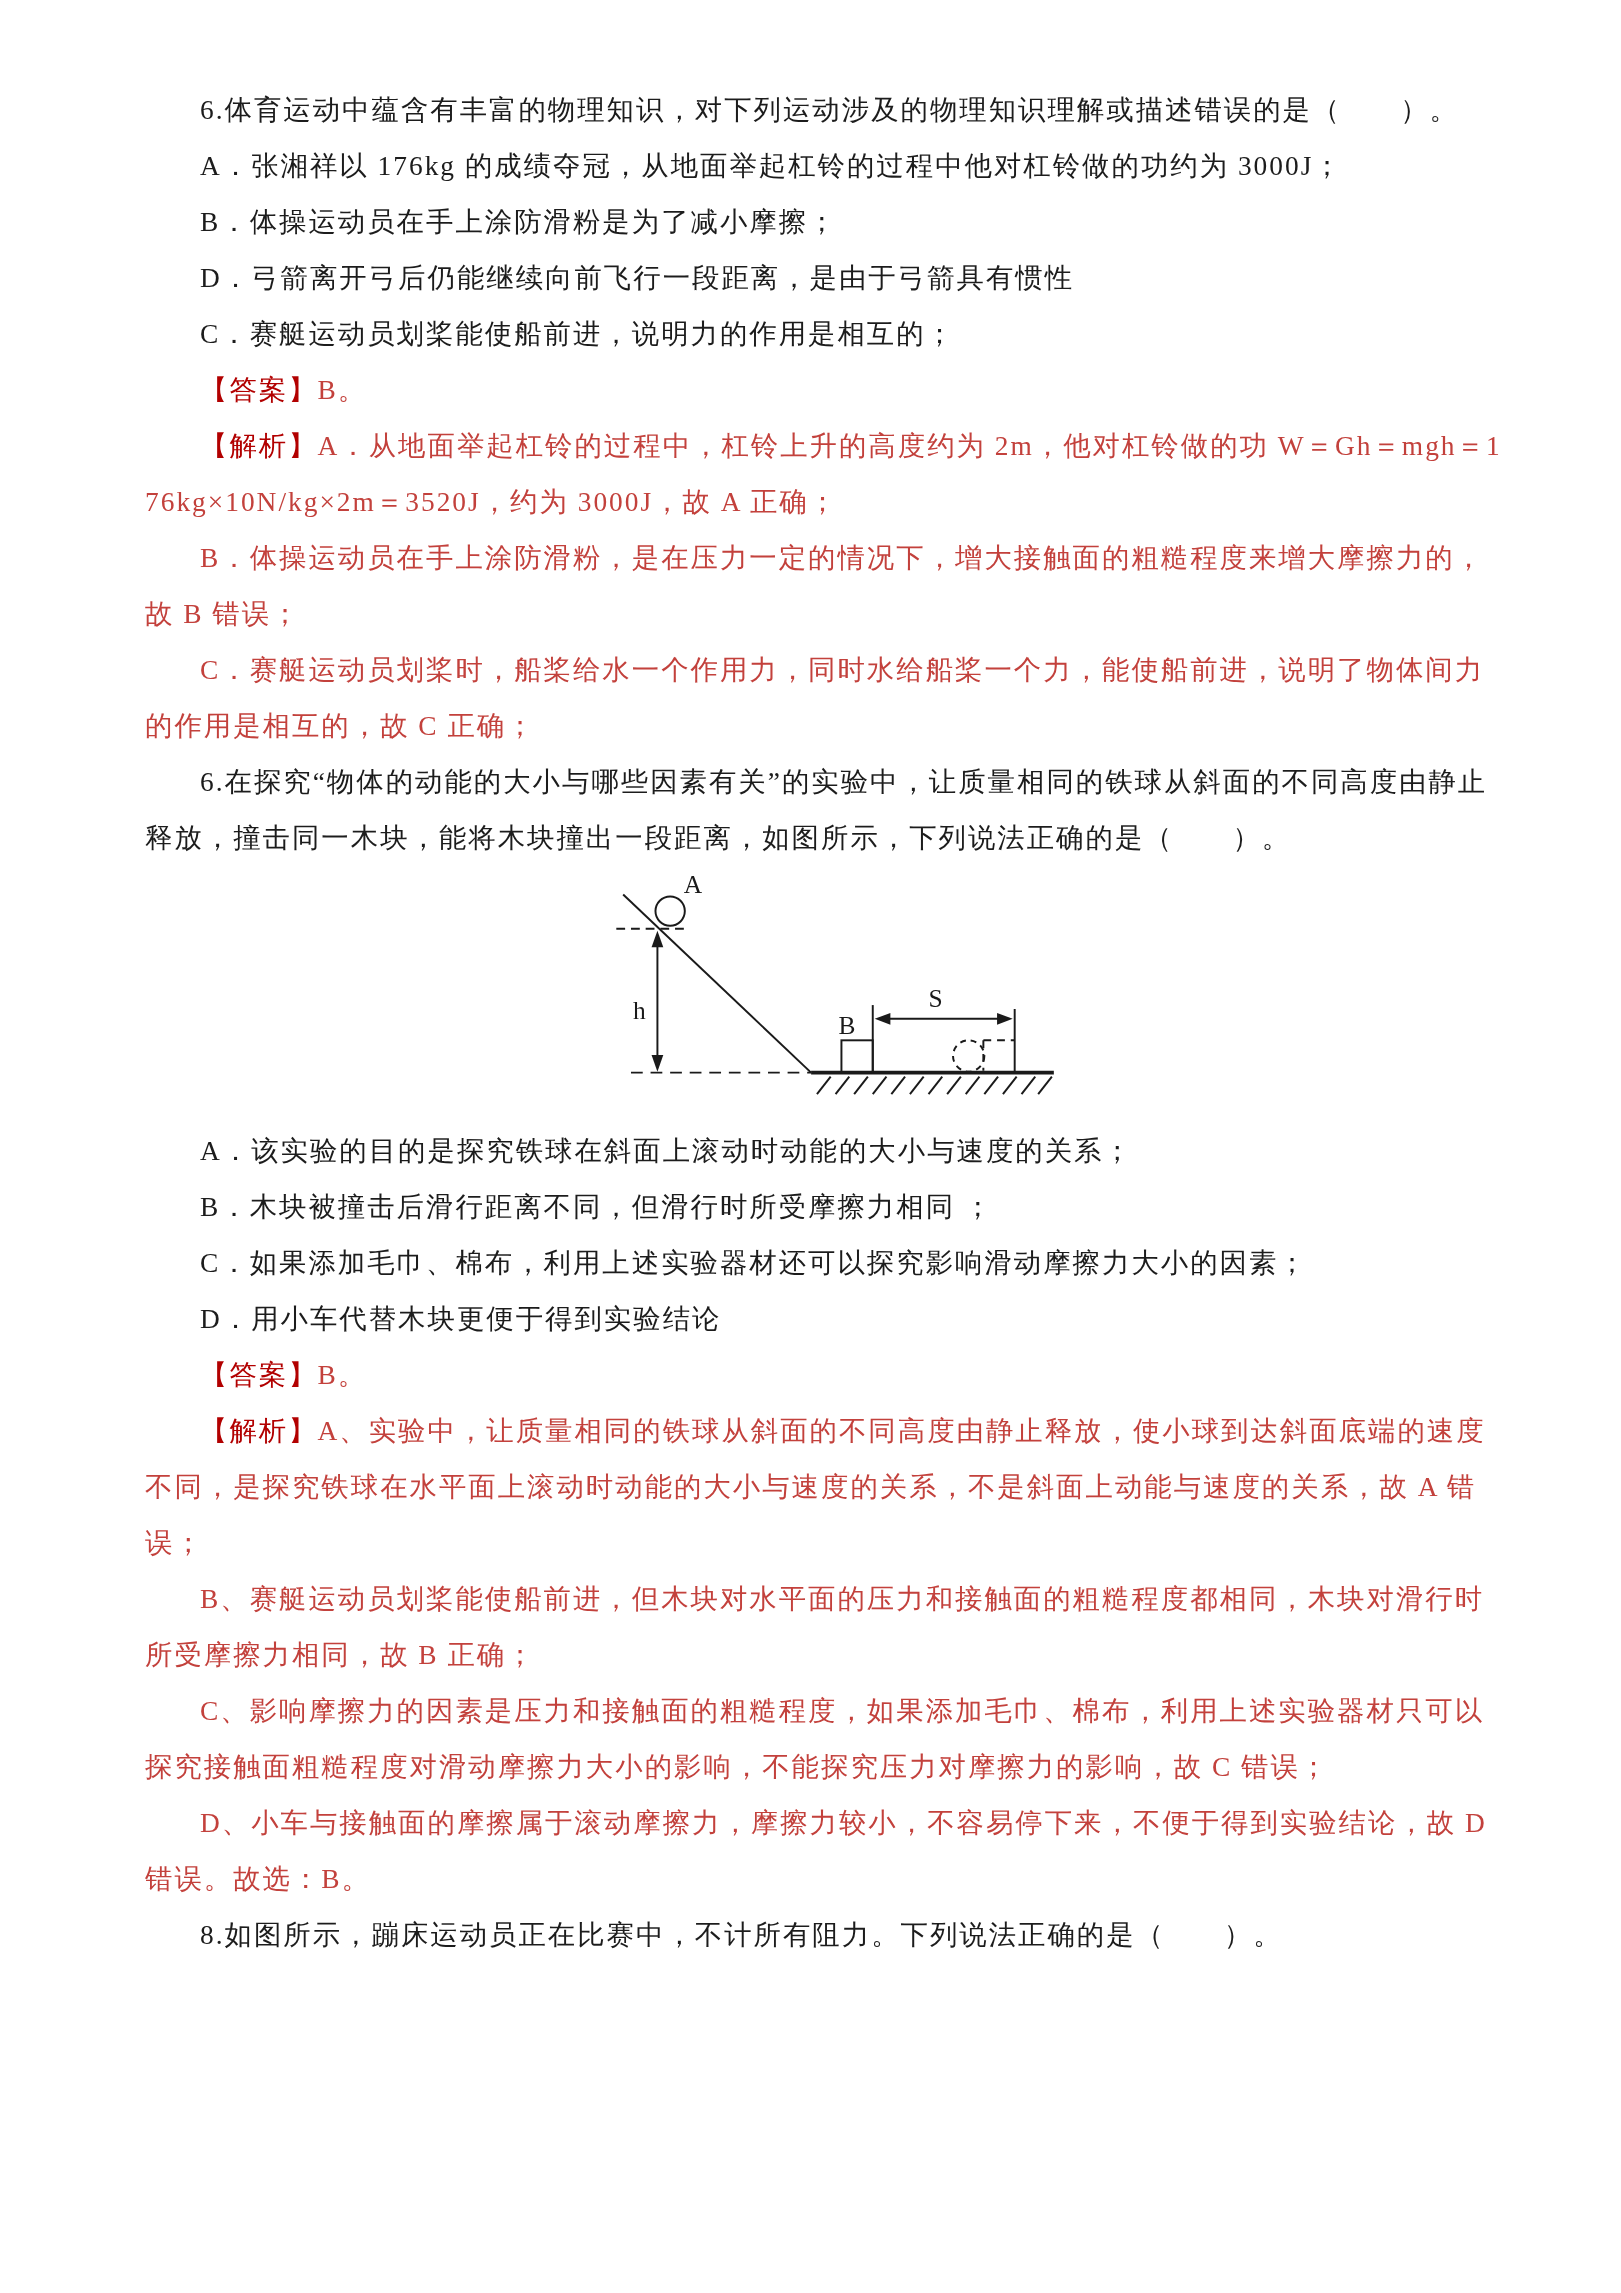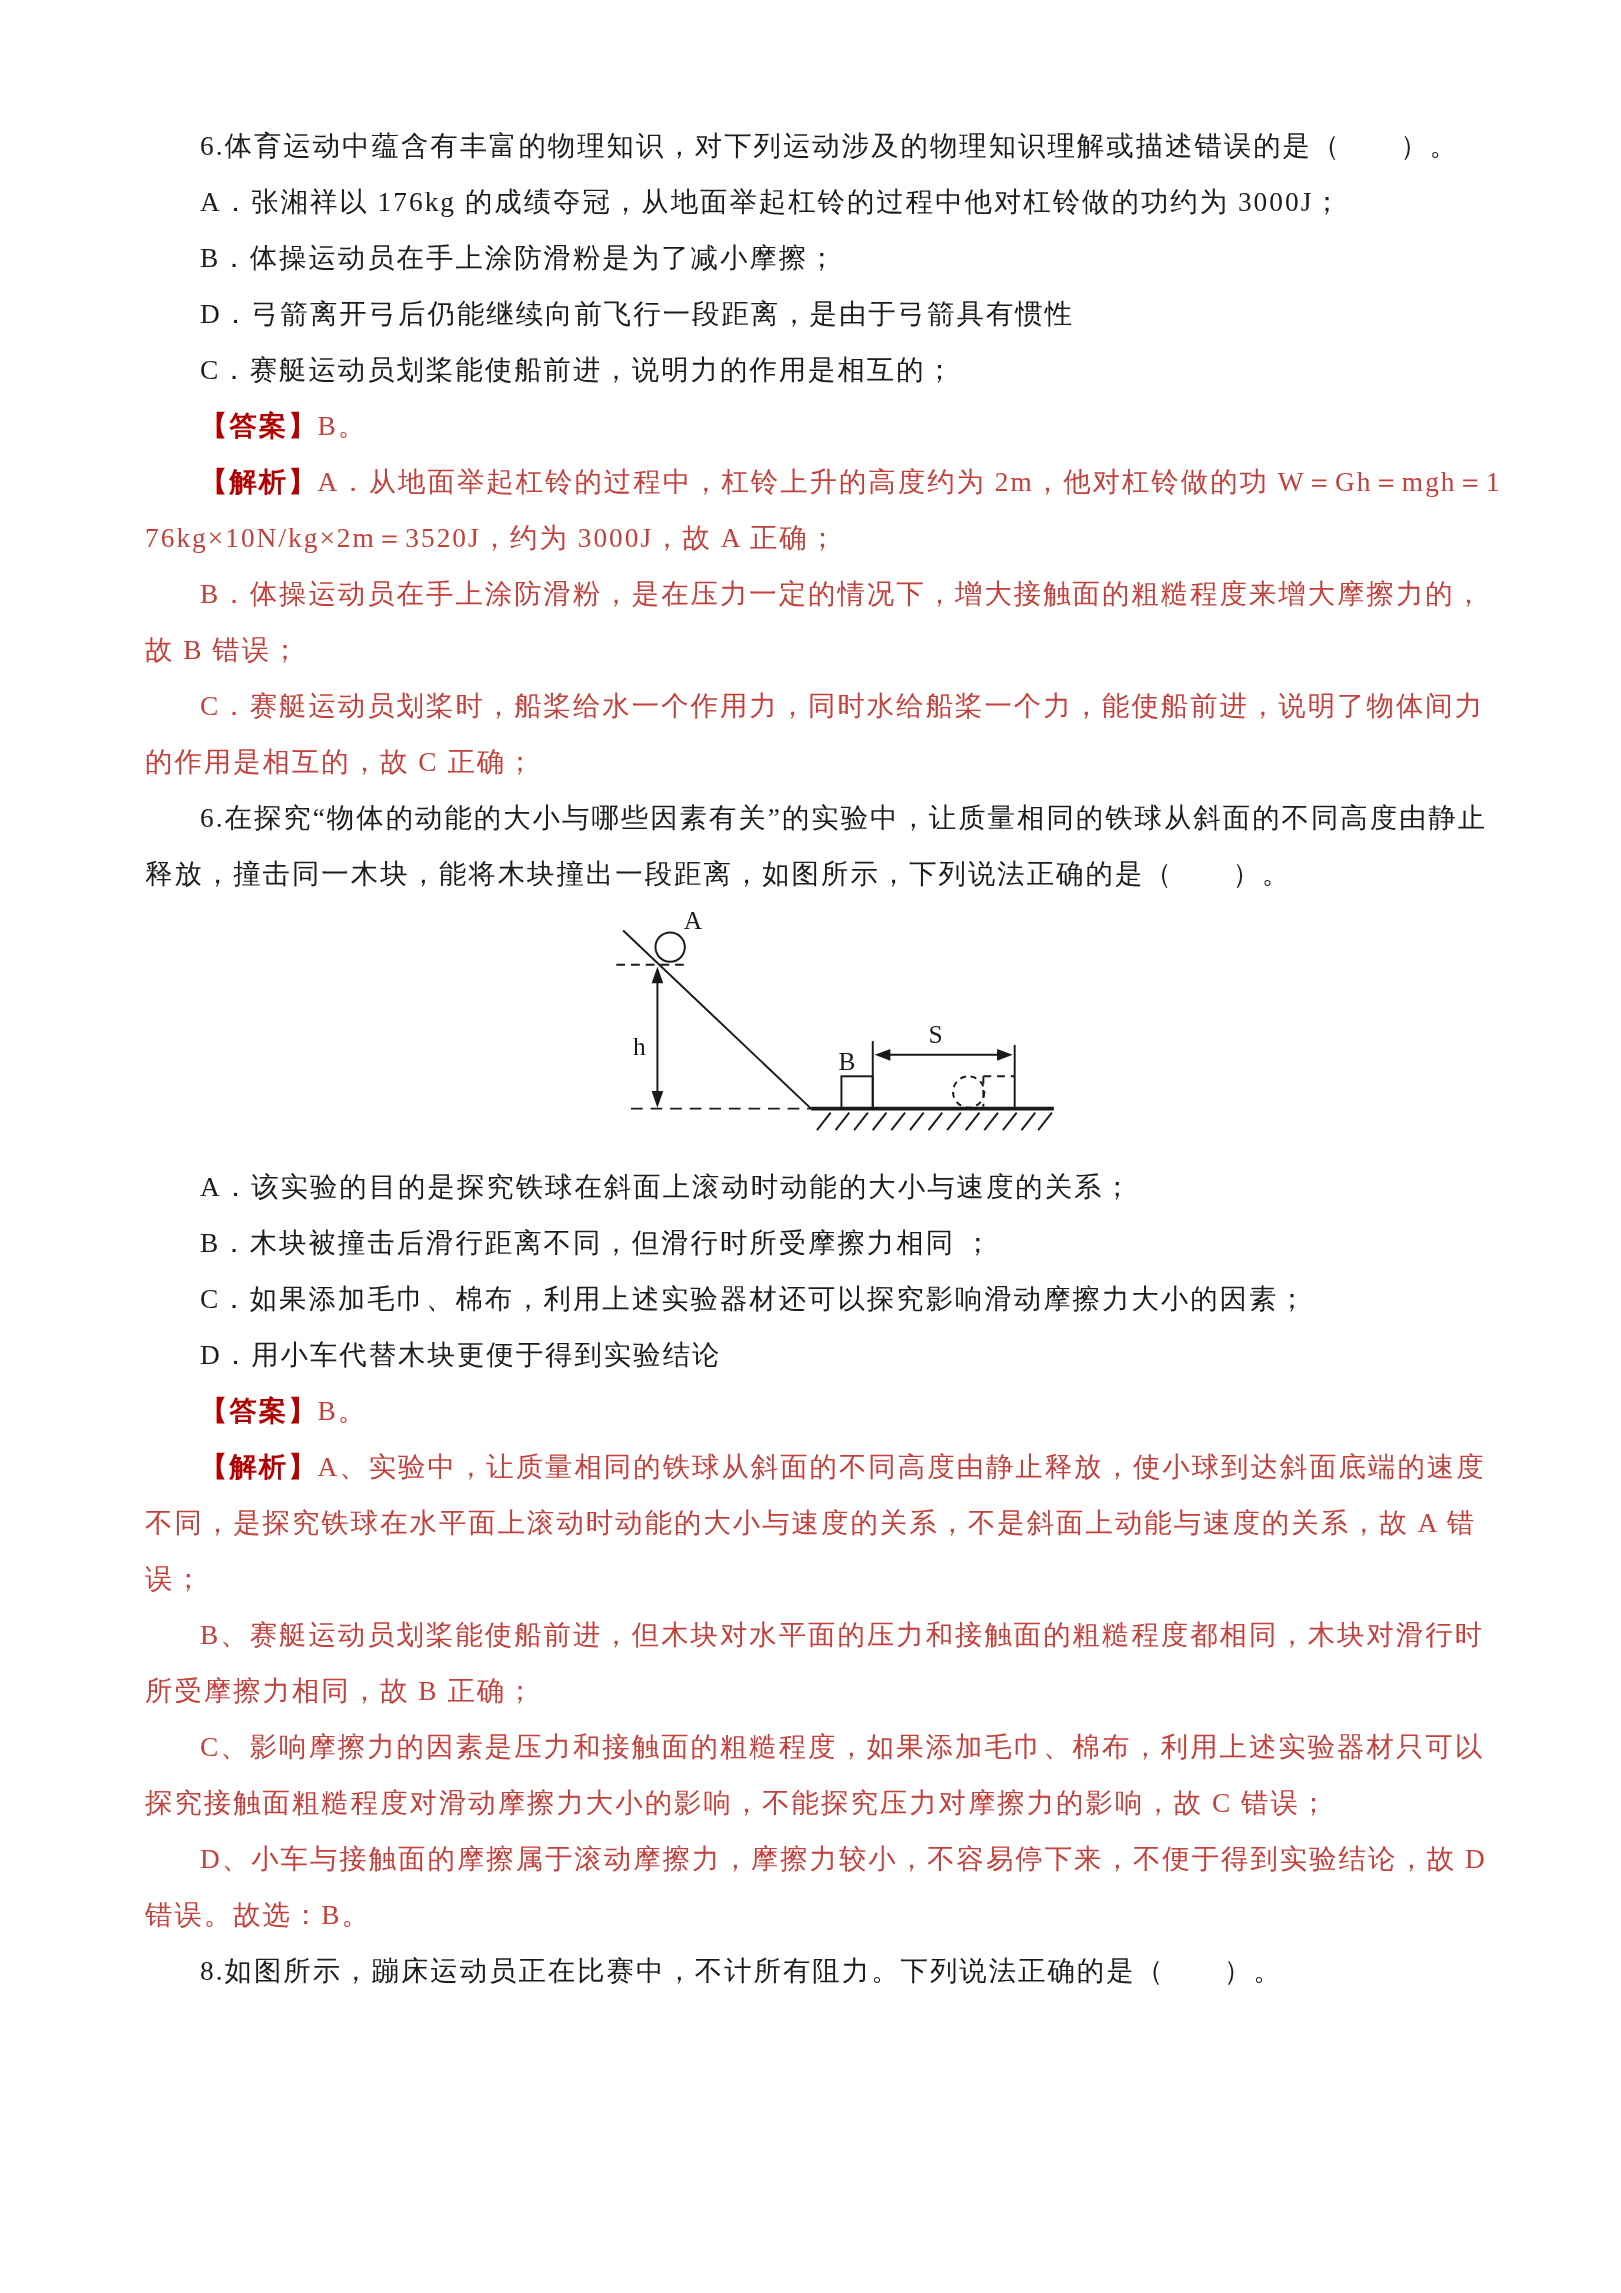--- a/index.html
+++ b/index.html
@@ -11,35 +11,35 @@
   }
   html,body{margin:0;padding:0;}
   body{background:#e8e8e8;}
   .page{
     position:relative;
     width:1621px;
     height:2294px;
     margin:0 auto;
     background:var(--page-bg);
     box-sizing:border-box;
-    padding:118px 108px 0 145px;
+    padding:82px 108px 0 145px;
     font-family:"Liberation Serif","DejaVu Serif",serif;
     font-size:27.4px;
     color:var(--text);
     letter-spacing:2px;
     overflow:hidden;
   }
   .para{
     margin:0;
     line-height:56px;
     text-indent:55px;
     word-break:break-all;
   }
   .red{color:var(--answer);}
-  .marker{color:var(--marker);font-weight:bold;}
+  .marker{color:var(--marker);font-weight:normal;}
   .answer-value{color:var(--answer);}
   .figure-row{
     height:253px;
     margin:0;
   }
   .figure-row svg{
     display:block;
     margin-left:468px;
     margin-top:3.9px;
   }

